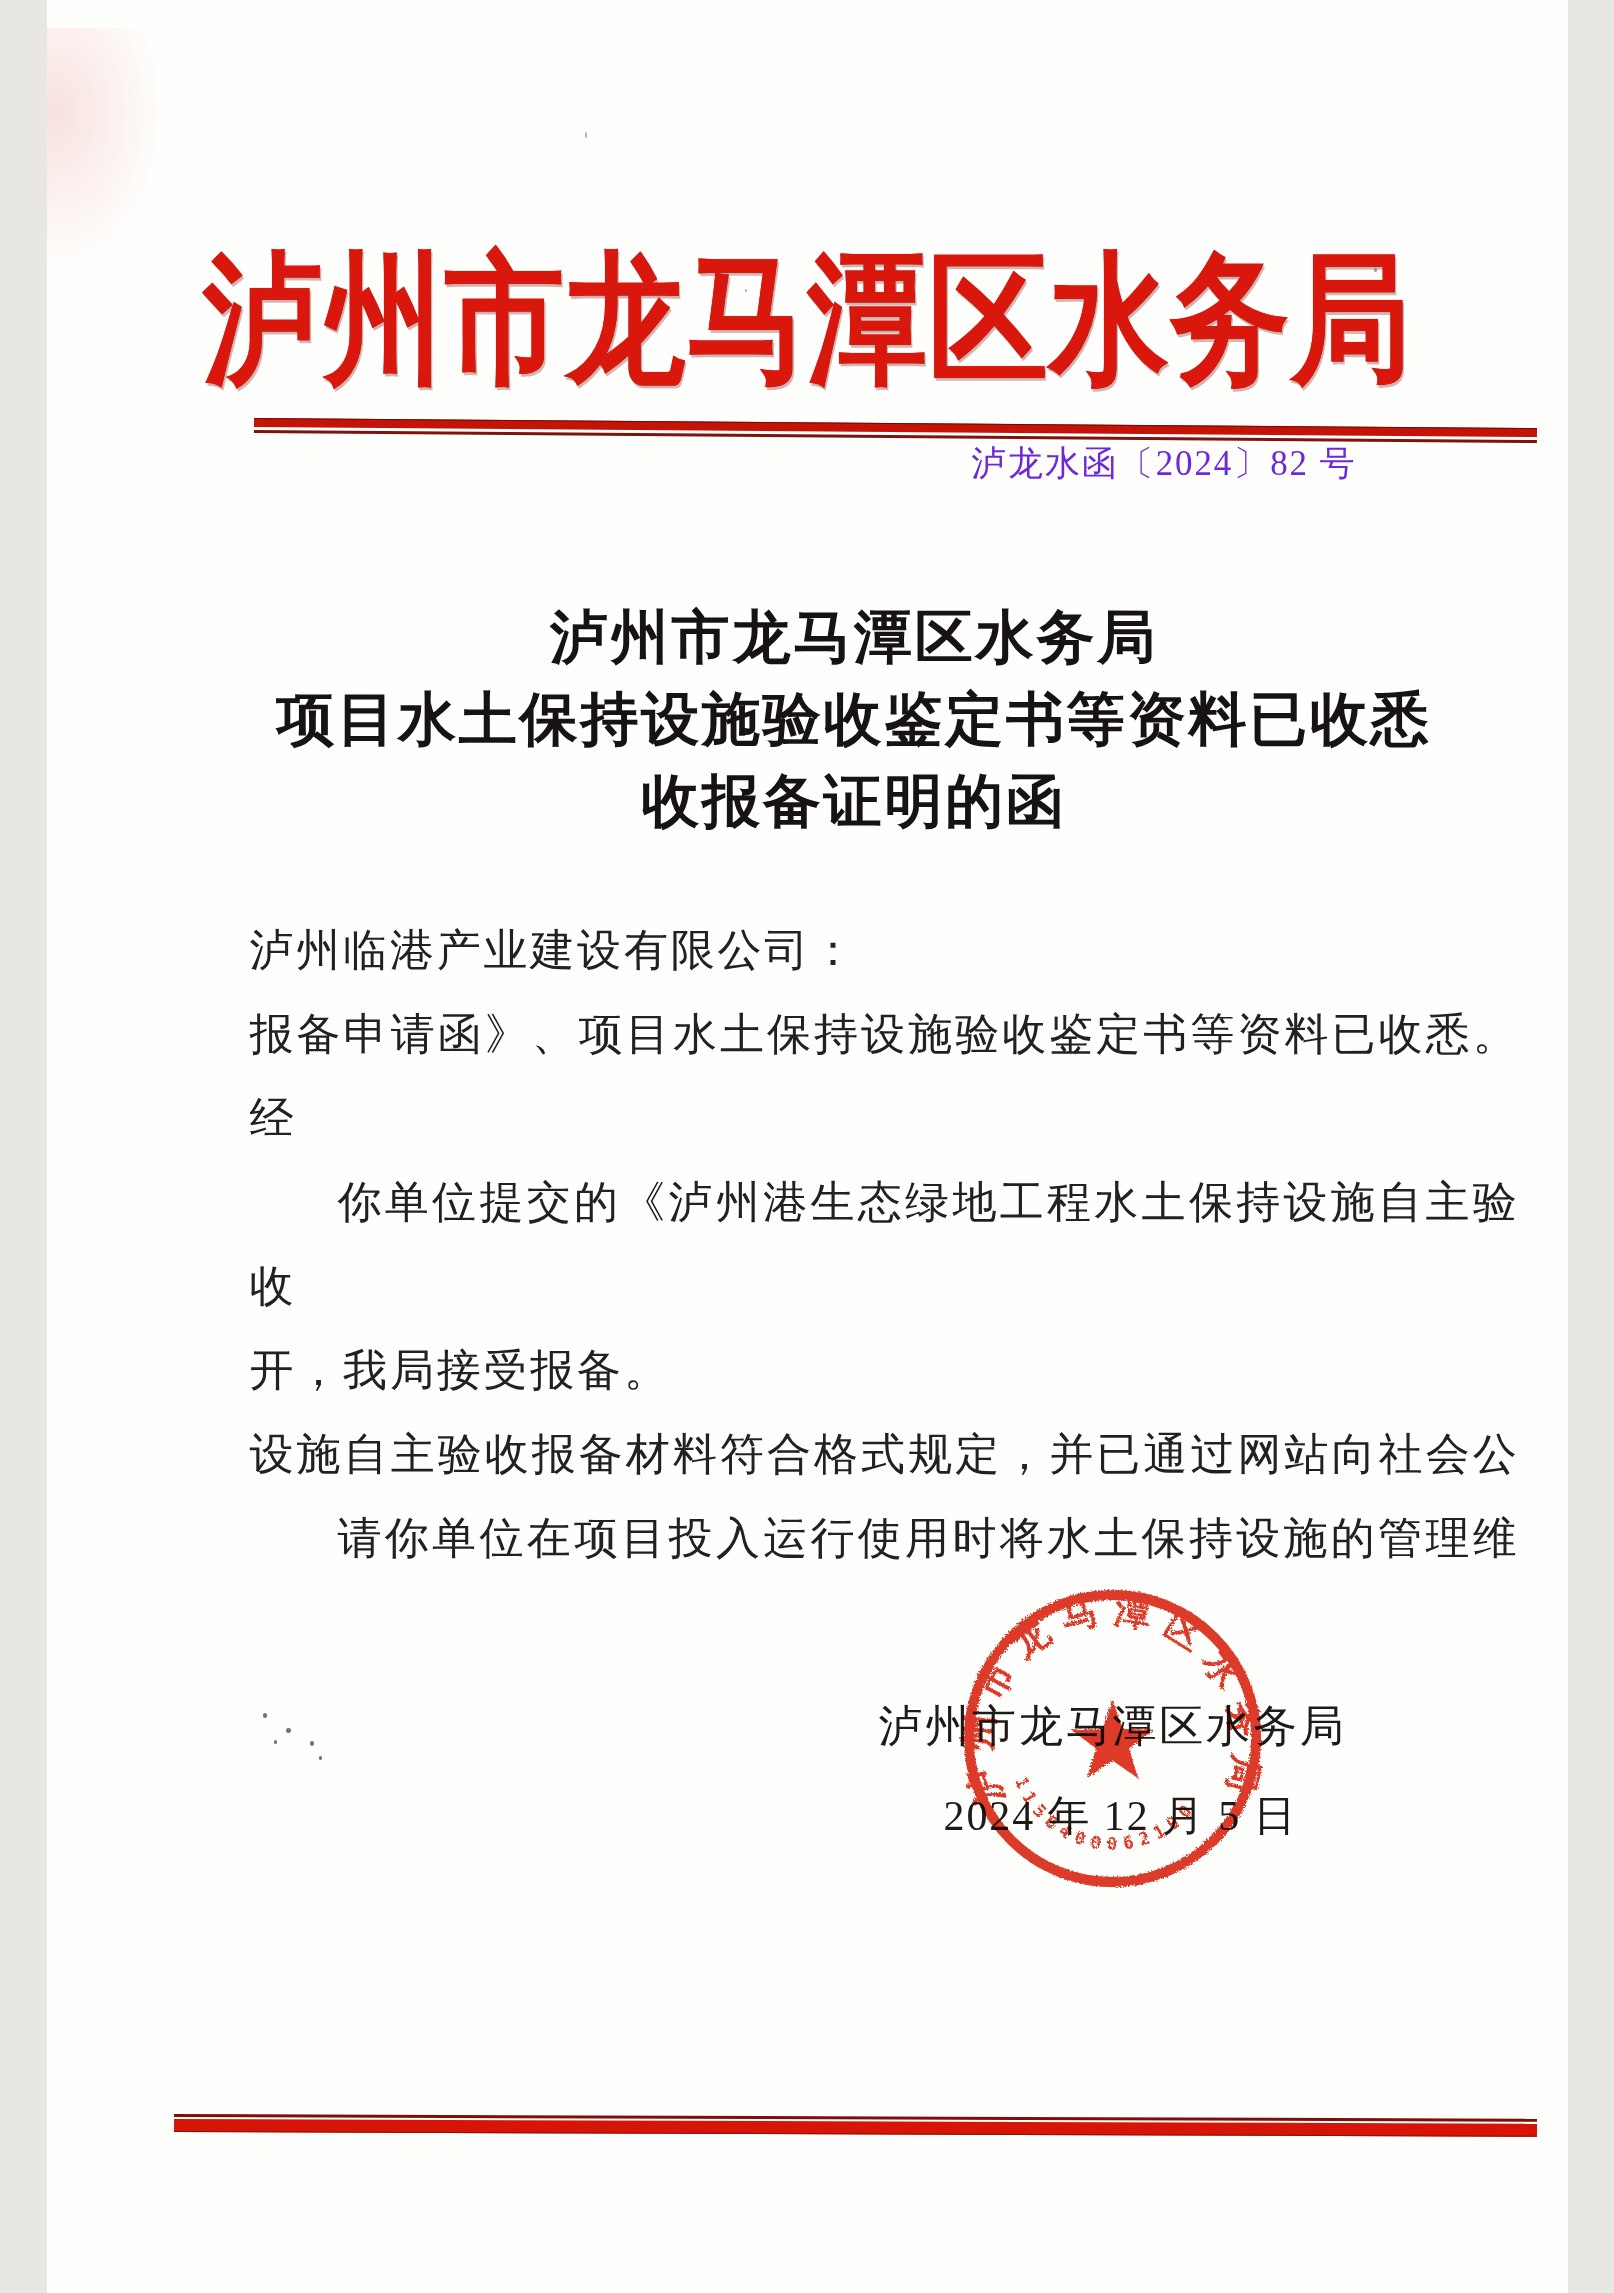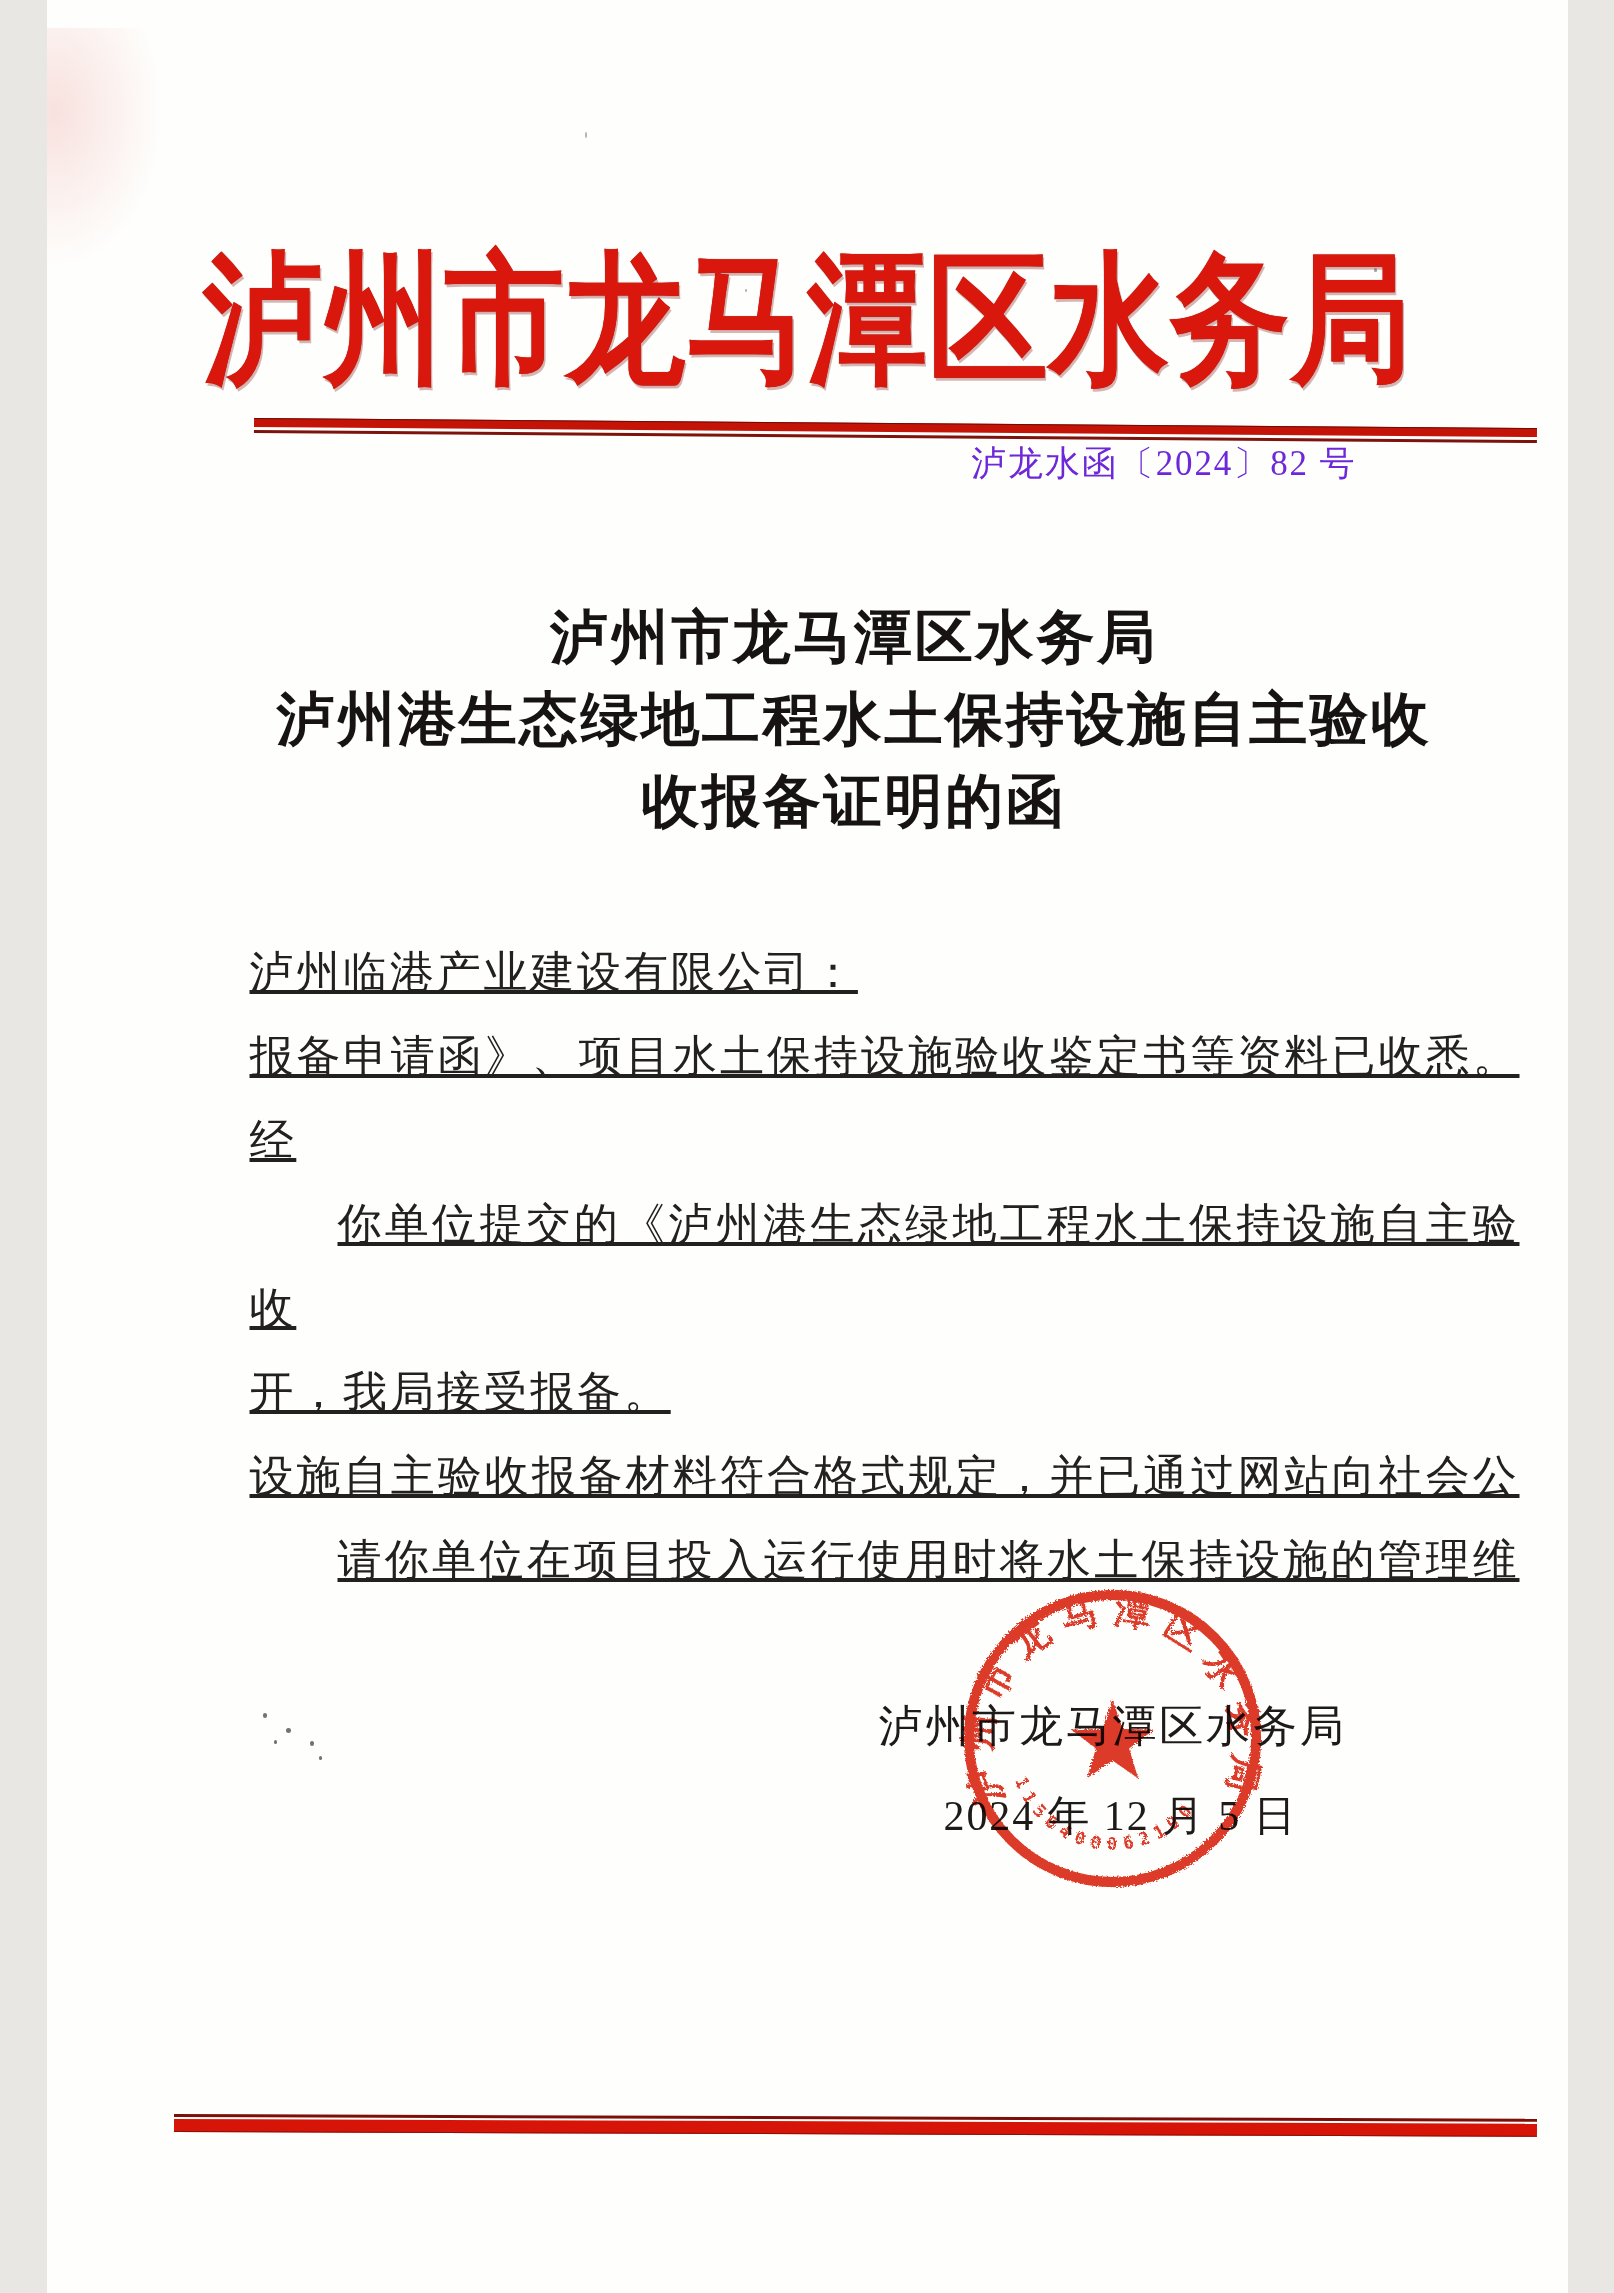--- a/index.html
+++ b/index.html
@@ -60,21 +60,21 @@
     position:absolute;left:71px;top:597px;width:1473px;
     text-align:center;
   }
   .title-line{
     font-size:58px;line-height:82px;font-weight:bold;
     letter-spacing:2.8px;color:#161312;white-space:nowrap;
   }
 
   
   .body-block{
-    position:absolute;left:203px;top:931px;width:1270px;text-decoration:underline;
+    position:absolute;left:203px;top:909px;width:1270px;
   }
   .body-line{
     font-size:44px;line-height:84px;letter-spacing:2.8px;
     color:var(--ink);white-space:nowrap;
   }
   .body-line.justify{
     white-space:normal;
     text-align:justify;
     text-align-last:justify;
   }
@@ -119,21 +119,21 @@
     <div class="bar-thick"></div>
     <div class="bar-thin"></div>
   </div>
 
   <div class="doc-number">泸龙水函〔2024〕82 号</div>
 
   <div class="title-block">
 
       <div class="title-line">泸州市龙马潭区水务局</div>
 
-      <div class="title-line">泸州港生态绿地工程水土保持设施自主验收</div>
+      <div class="title-line">项目水土保持设施验收鉴定书等资料已收悉</div>
 
       <div class="title-line">收报备证明的函</div>
     </div>
 
   <div class="body-block">
 
       <div class="body-line">泸州临港产业建设有限公司：</div>
 
       <div class="body-line justify">报备申请函》、项目水土保持设施验收鉴定书等资料已收悉。经</div>
 

